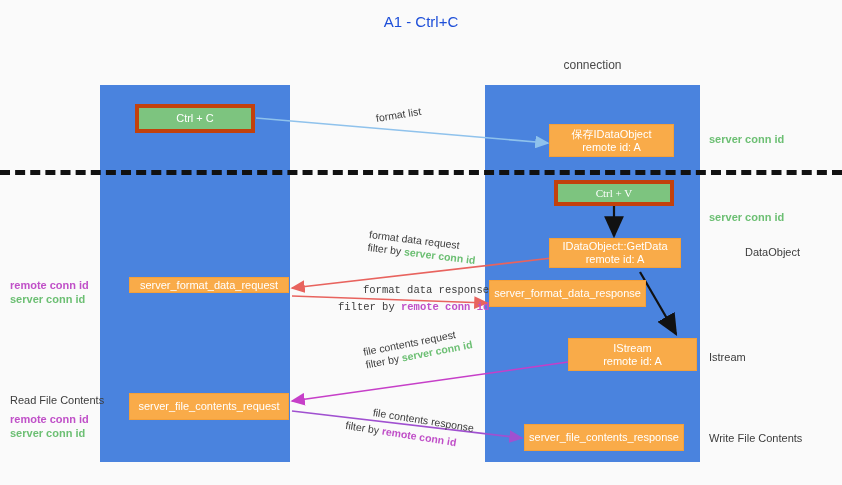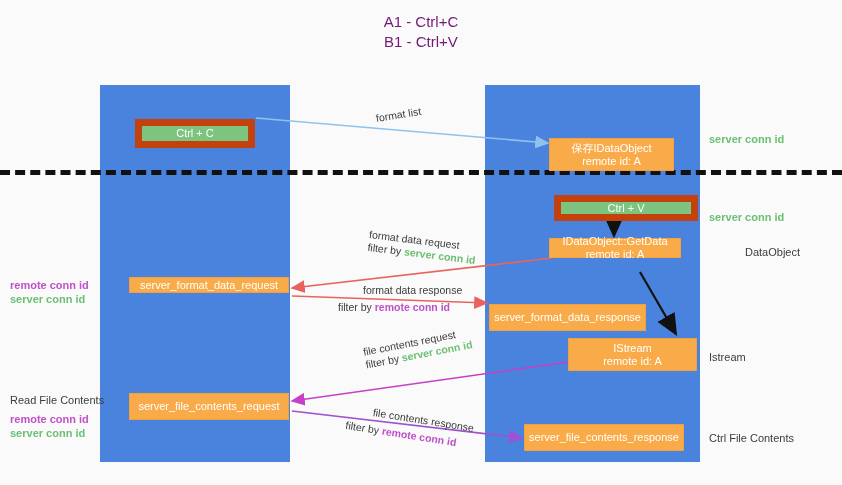--- a/index.html
+++ b/index.html
@@ -10,21 +10,21 @@
     color:#3c3c3c;
     position:relative;
     overflow:hidden;
   }
   .stage{position:absolute;left:0;top:0;width:842px;height:485px;}
   .abs{position:absolute;}
 
   
   .title{
     width:100%;text-align:center;top:12px;left:0;
-    font-size:15px;line-height:20px;color:#701a75;
+    font-size:15px;line-height:20px;color:#1d4ed8;
   }
 
   
   .lane-head{
     text-align:center;font-size:12px;line-height:14px;color:#4a4a4a;
   }
 
   
   .lane{
     background:#4a83de;
@@ -41,21 +41,21 @@
 
   
   .box{
     box-sizing:border-box;
     display:flex;align-items:center;justify-content:center;
     flex-direction:column;
     color:#ffffff;font-size:11px;line-height:13px;
     text-align:center;
     padding:3px 4px;
   }
-  .box.green{background:#7dc47f;border:7px solid #c2410c;margin-top:15px;}
+  .box.green{background:#7dc47f;border:4px solid #c2410c;}
   .box.orange{background:#f9ab49;border:1px solid #f4a03a;}
   .box .l2{display:block;}
 
   
   .ann{font-size:11px;line-height:14px;}
   .ann.plain{color:#3c3c3c;}
   .green-txt{color:#6cbf73;font-weight:bold;}
   .purple-txt{color:#c050c8;font-weight:bold;}
 
   
@@ -70,26 +70,26 @@
 
   svg.links{position:absolute;left:0;top:0;width:842px;height:485px;pointer-events:none;}
 </style>
 </head>
 <body>
 
 <div class="stage">
 
   <div class="abs title">
     <div>A1 - Ctrl+C</div>
-    <div>B1 - Ctrl+V</div>
   </div>
 
   <div class="abs lane-head" style="left:100px;top:58px;width:190px;">
   </div>
   <div class="abs lane-head" style="left:485px;top:58px;width:215px;">
+    <div>connection</div>
   </div>
 
   <div class="abs lane" id="lane-a"></div>
   <div class="abs lane" id="lane-b"></div>
 
   <svg class="links">
     <defs>
       <marker id="ah-blue" markerWidth="9" markerHeight="8" refX="8" refY="4" orient="auto">
         <path d="M0,0 L9,4 L0,8 z" fill="#8fc2ec"></path>
       </marker>
@@ -121,39 +121,39 @@
 
     <line x1="292" y1="411" x2="522" y2="438" stroke="#a050d0" stroke-width="1.6" marker-end="url(#ah-purple)"></line>
   </svg>
 
   <div class="abs divider"></div>
 
   <div class="abs box green" style="left:135px;top:104px;width:120px;height:29px;">
     <span>Ctrl + C</span>
   </div>
 
-  <div class="abs box orange" style="left:549px;top:138px;width:125px;height:33px;">
+  <div class="abs box orange" style="left:549px;top:124px;width:125px;height:33px;">
     <span>保存IDataObject</span>
     <span class="l2">remote id: A</span>
   </div>
 
-  <div class="abs box green" style="left:554px;top:180px;width:144px;height:26px;">
+  <div class="abs box green" style="left:554px;top:180px;width:120px;height:26px;font-family:Liberation Serif, serif;">
     <span>Ctrl + V</span>
   </div>
 
-  <div class="abs box orange" style="left:549px;top:238px;width:132px;height:20px;">
+  <div class="abs box orange" style="left:549px;top:238px;width:132px;height:30px;">
     <span>IDataObject::GetData</span>
     <span class="l2">remote id: A</span>
   </div>
 
   <div class="abs box orange" style="left:129px;top:277px;width:160px;height:16px;">
     <span>server_format_data_request</span>
   </div>
 
-  <div class="abs box orange" style="left:489px;top:304px;width:157px;height:27px;">
+  <div class="abs box orange" style="left:489px;top:280px;width:157px;height:27px;">
     <span>server_format_data_response</span>
   </div>
 
   <div class="abs box orange" style="left:568px;top:338px;width:129px;height:33px;">
     <span>IStream</span>
     <span class="l2">remote id: A</span>
   </div>
 
   <div class="abs box orange" style="left:524px;top:424px;width:160px;height:27px;">
     <span>server_file_contents_response</span>
@@ -167,21 +167,21 @@
     <span>format list</span>
   </div>
 
   <div class="abs elabel rot-b" style="left:370px;top:228px;">
     <div>format data request</div>
     <div>
       <span>filter by </span><span class="green-txt">server conn id</span>
     </div>
   </div>
 
-  <div class="abs elabel flat" style="left:363px;top:284px;">
+  <div class="abs elabel flat" style="left:363px;top:284px;font-family:Liberation Mono, monospace;">
     <div>format data response</div>
     <div style="margin-top:4px;margin-left:-25px;">
       <span>filter by </span><span class="purple-txt">remote conn id</span>
     </div>
   </div>
 
   <div class="abs elabel rot-c" style="left:362px;top:346px;">
     <div>file contents request</div>
     <div>
       <span>filter by </span><span class="green-txt">server conn id</span>
@@ -196,21 +196,21 @@
   </div>
 
   <div class="abs ann green-txt" style="left:709px;top:132px;">server conn id</div>
 
   <div class="abs ann green-txt" style="left:709px;top:210px;">server conn id</div>
 
   <div class="abs ann plain" style="left:709px;top:245px;padding-left:36px;">DataObject</div>
 
   <div class="abs ann plain" style="left:709px;top:350px;">Istream</div>
 
-  <div class="abs ann plain" style="left:709px;top:431px;">Ctrl File Contents</div>
+  <div class="abs ann plain" style="left:709px;top:431px;">Write File Contents</div>
 
   <div class="abs ann" style="left:10px;top:278px;">
     <div class="purple-txt">remote conn id</div>
     <div class="green-txt">server conn id</div>
   </div>
 
   <div class="abs ann plain" style="left:10px;top:393px;">Read File Contents</div>
 
   <div class="abs ann" style="left:10px;top:412px;">
     <div class="purple-txt">remote conn id</div>

